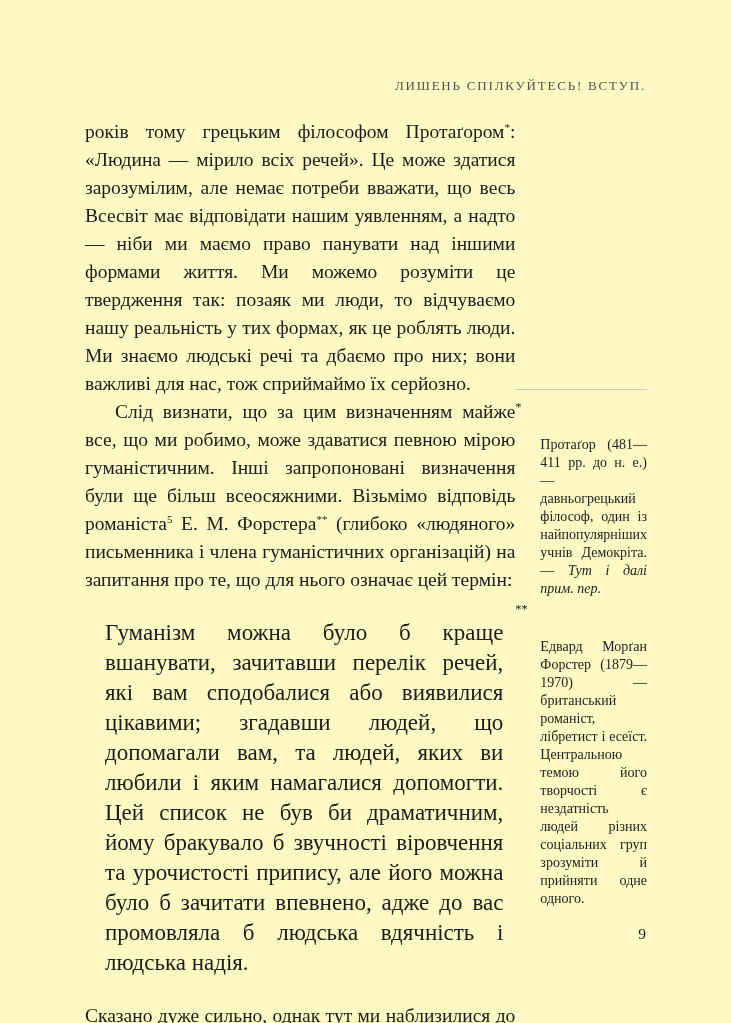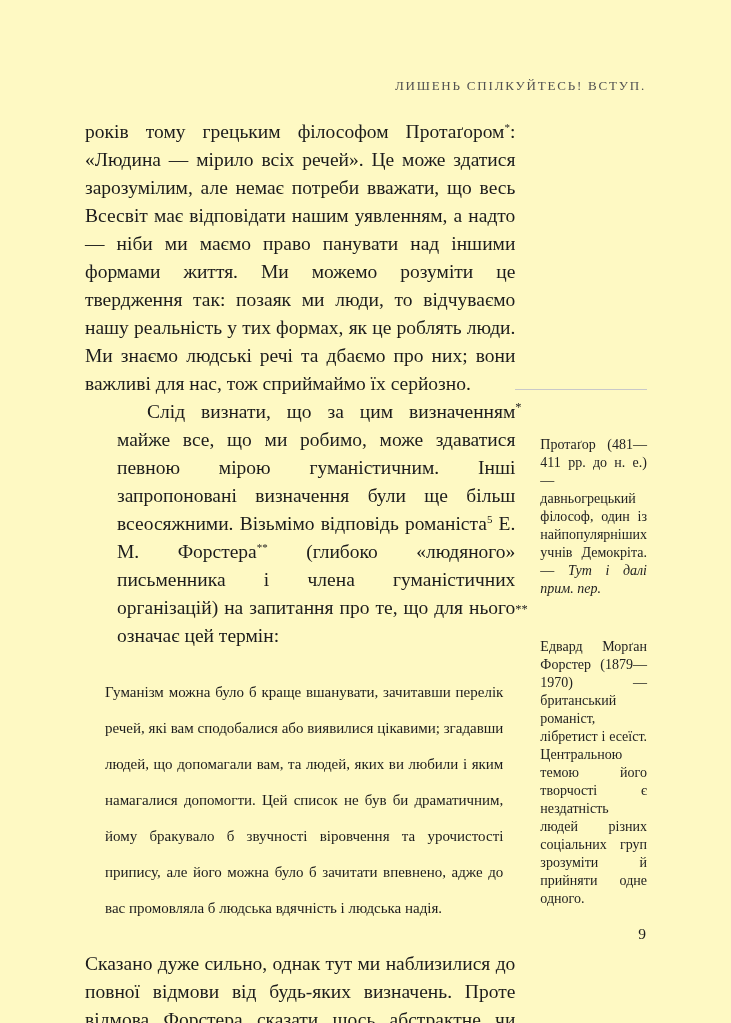--- a/index.html
+++ b/index.html
@@ -30,30 +30,30 @@
     bottom: 112px;
     display: flex;
     flex-direction: row;
   }
   .body-text {
     font-size: 19.5px;
     line-height: 28px;
     text-align: justify;
   }
   .body-text p { text-align: justify; }
-  .p-indent { text-indent: 30px; margin-left: 32px; }
+  .p-indent { text-indent: 30px; }
   sup.fnmark {
     font-size: 11px;
     line-height: 0;
     vertical-align: super;
   }
   blockquote.quote {
     margin: 24px 12px 24px 20px;
-    font-size: 15px;
-    line-height: 36px;
+    font-size: 23px;
+    line-height: 30px;
     text-align: justify;
   }
   .footnotes {
     margin-top: auto;
     border-top: 1px solid #c9c9c9;
     padding-top: 9px;
     font-size: 14px;
     line-height: 18px;
     color: #222222;
   }

